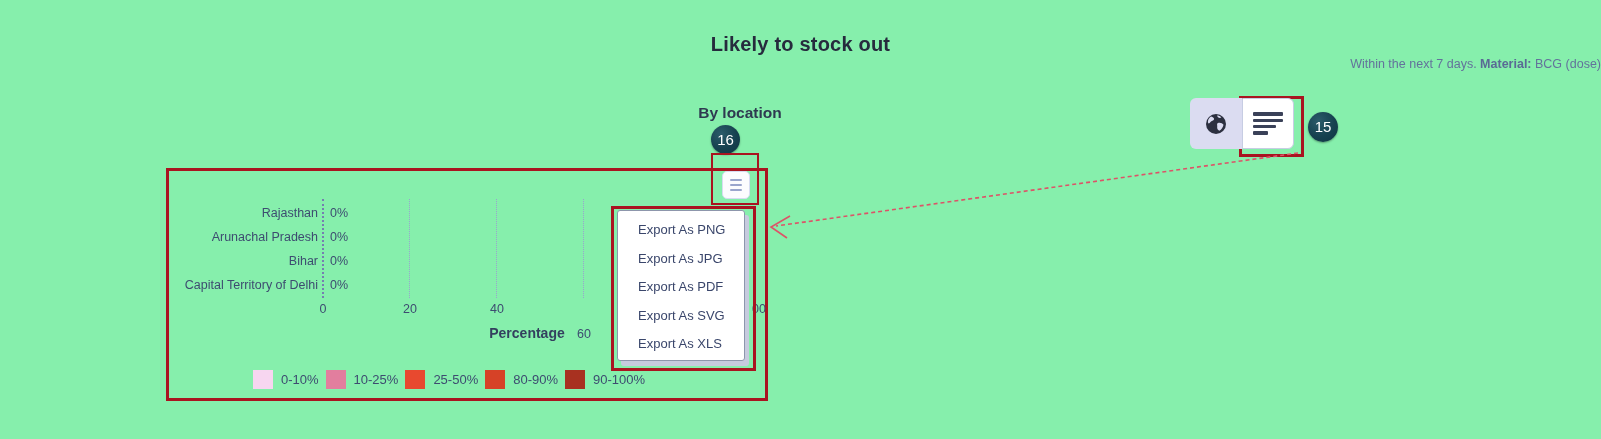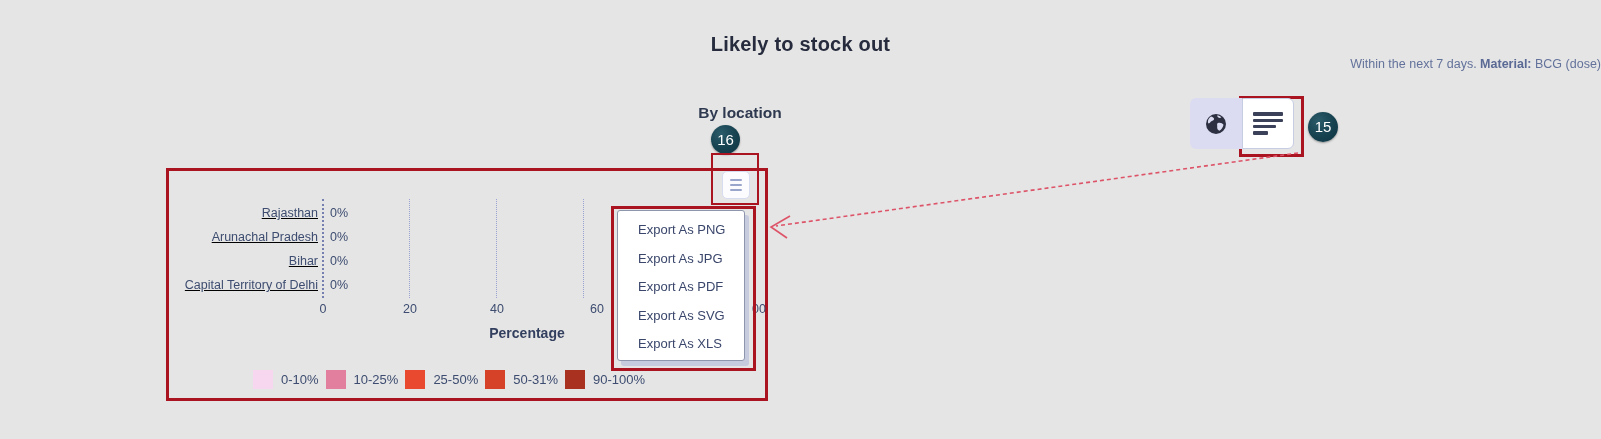--- a/index.html
+++ b/index.html
@@ -1,17 +1,17 @@
 <!DOCTYPE html>
 <html><head>
 <meta charset="utf-8">
 <style>
   html,body{margin:0;padding:0;background:#ffffff;}
   .stage{
-    position:relative;width:1601px;height:439px;background:#e5e5e5;overflow:hidden;
+    position:relative;width:1601px;height:439px;background:#86efac;overflow:hidden;
     font-family:"Liberation Sans", sans-serif;
   }
   
   .title{position:absolute;left:0;top:33px;width:1601px;text-align:center;
     font-size:20px;font-weight:bold;color:#262b3d;letter-spacing:.2px;}
   .subtitle{position:absolute;left:0;top:57px;width:1601px;text-align:right;
     font-size:12.5px;color:#63729b;}
   .subtitle b{color:#5a6a95;}
   .section-heading{position:absolute;left:615px;top:104px;width:250px;text-align:center;
     font-size:15.5px;font-weight:bold;color:#2e3950;}
@@ -21,21 +21,21 @@
     box-shadow:0 1px 2px rgba(0,0,0,.35);}
   .badge-16{left:711px;top:125px;width:29px;height:29px;line-height:29px;font-size:15px;}
   .badge-15{left:1308px;top:112px;width:30px;height:30px;line-height:30px;font-size:15px;}
   
   .annot{position:absolute;border:3px solid #a91420;background:transparent;}
   .annot-chart{left:166px;top:168px;width:596px;height:227px;}
   .annot-burger{left:711px;top:153px;width:44px;height:48px;border-width:2.5px;}
   .annot-menu{left:611px;top:206px;width:139px;height:159px;z-index:6;}
   .annot-listbtn{left:1239px;top:96px;width:59px;height:55px;}
   
-  .cat-labels{position:absolute;left:120px;top:201px;width:198px;text-decoration:underline;}
+  .cat-labels{position:absolute;left:120px;top:201px;width:198px;}
   .cat-labels div{height:24px;line-height:24px;text-align:right;font-size:12.5px;color:#3d4c70;}
   .val-labels{position:absolute;left:330px;top:201px;width:60px;}
   .val-labels div{height:24px;line-height:24px;text-align:left;font-size:12.5px;color:#3d4c70;}
   .vline{position:absolute;top:199px;height:99px;width:0;}
   .vline.axis{left:322px;border-left:2px dotted #757fb0;}
   .vline.grid{border-left:1.5px dotted #9aa2cf;}
   .tick{position:absolute;top:302px;font-size:12.5px;color:#3d4c70;}
   .xlabel{position:absolute;left:457px;top:325px;width:140px;text-align:center;
     font-size:14px;font-weight:bold;color:#333f5e;}
   
@@ -103,34 +103,34 @@
   </div>
 
   <div class="vline axis"></div>
   <div class="vline grid" style="left:409px;"></div>
   <div class="vline grid" style="left:496px;"></div>
   <div class="vline grid" style="left:583px;"></div>
 
   <div class="tick" style="left:315px;width:16px;text-align:center;">0</div>
   <div class="tick" style="left:396px;width:28px;text-align:center;">20</div>
   <div class="tick" style="left:483px;width:28px;text-align:center;">40</div>
-  <div class="tick" style="left:590px;width:28px;text-align:left;">60</div>
+  <div class="tick" style="left:570px;width:28px;text-align:center;margin-top:25px;">60</div>
   <div class="tick" style="left:752px;width:20px;">00</div>
 
   <div class="xlabel">Percentage</div>
 
   <div class="legend">
     <span class="sw" style="background-color: rgb(247, 214, 240);"></span>
     <span class="lb">0-10%</span>
     <span class="sw" style="background-color: rgb(226, 126, 158);"></span>
     <span class="lb">10-25%</span>
     <span class="sw" style="background-color: rgb(232, 73, 47);"></span>
     <span class="lb">25-50%</span>
     <span class="sw" style="background-color: rgb(214, 66, 39);"></span>
-    <span class="lb">50-31%</span>
+    <span class="lb">80-90%</span>
     <span class="sw" style="background-color: rgb(168, 49, 32);"></span>
     <span class="lb">90-100%</span>
   </div>
 
   <div class="burger-btn">
     <span style="display:contents;">
       <i></i><i></i><i></i>
     </span>
   </div>
 

